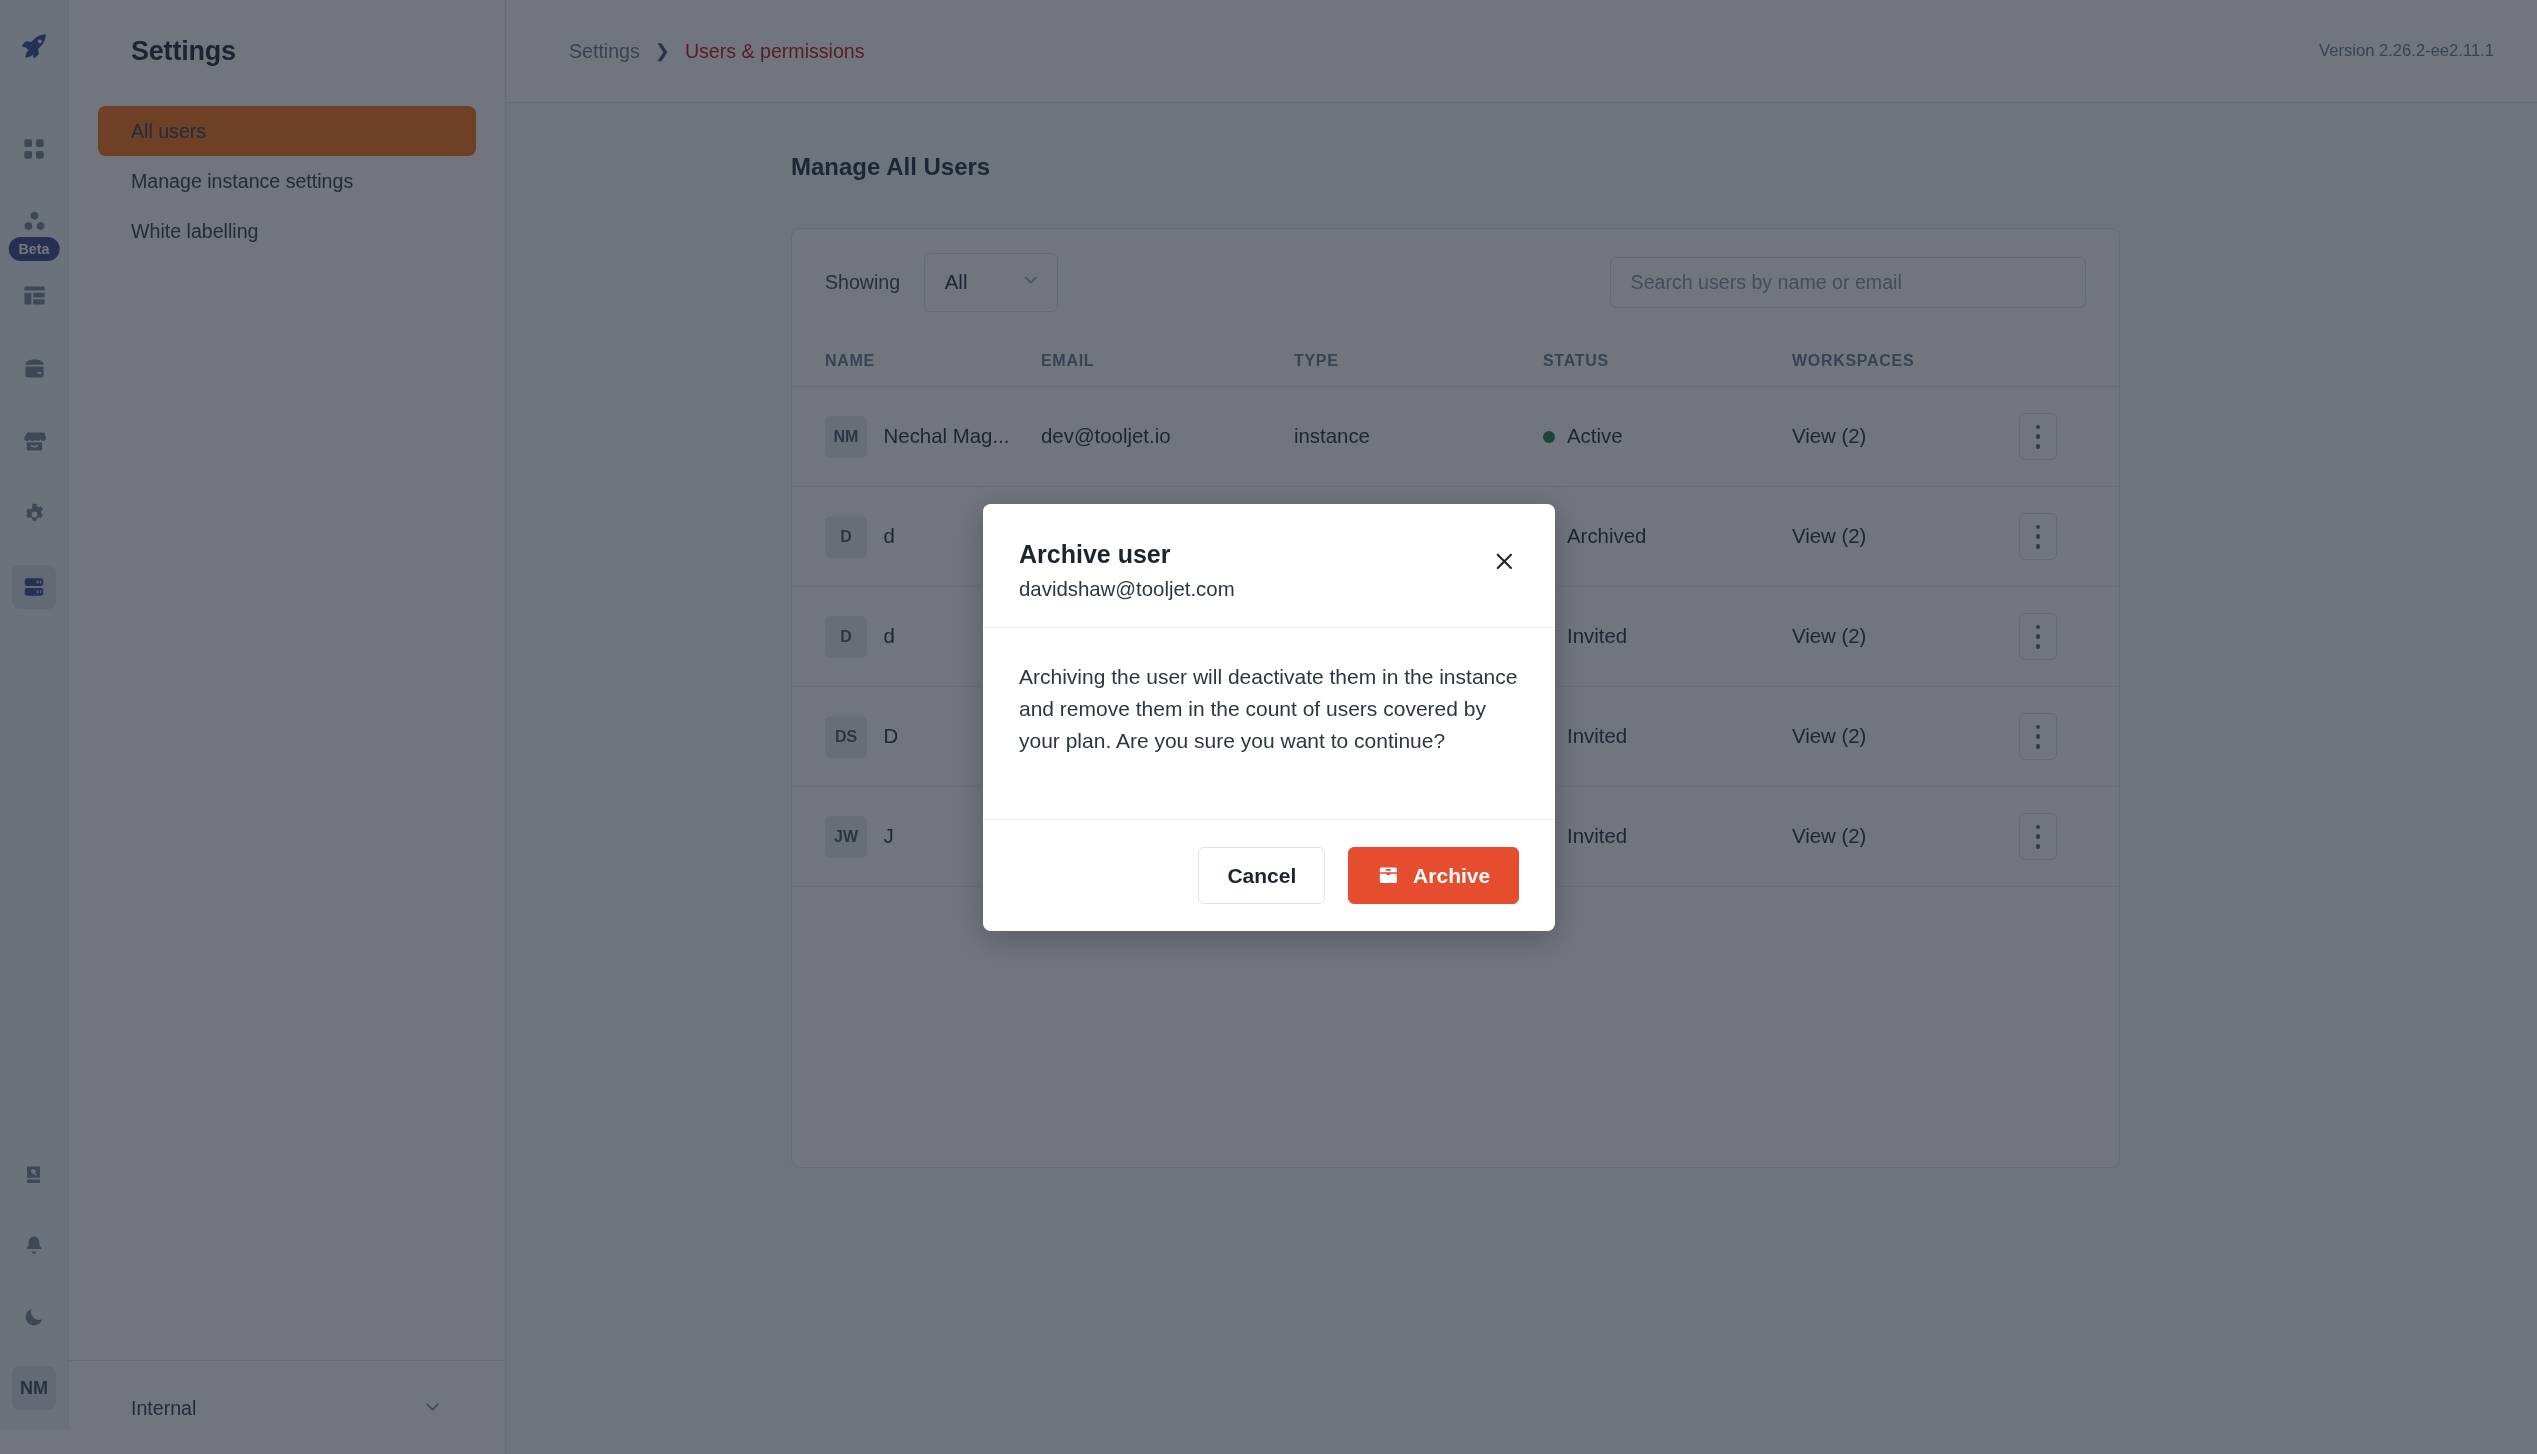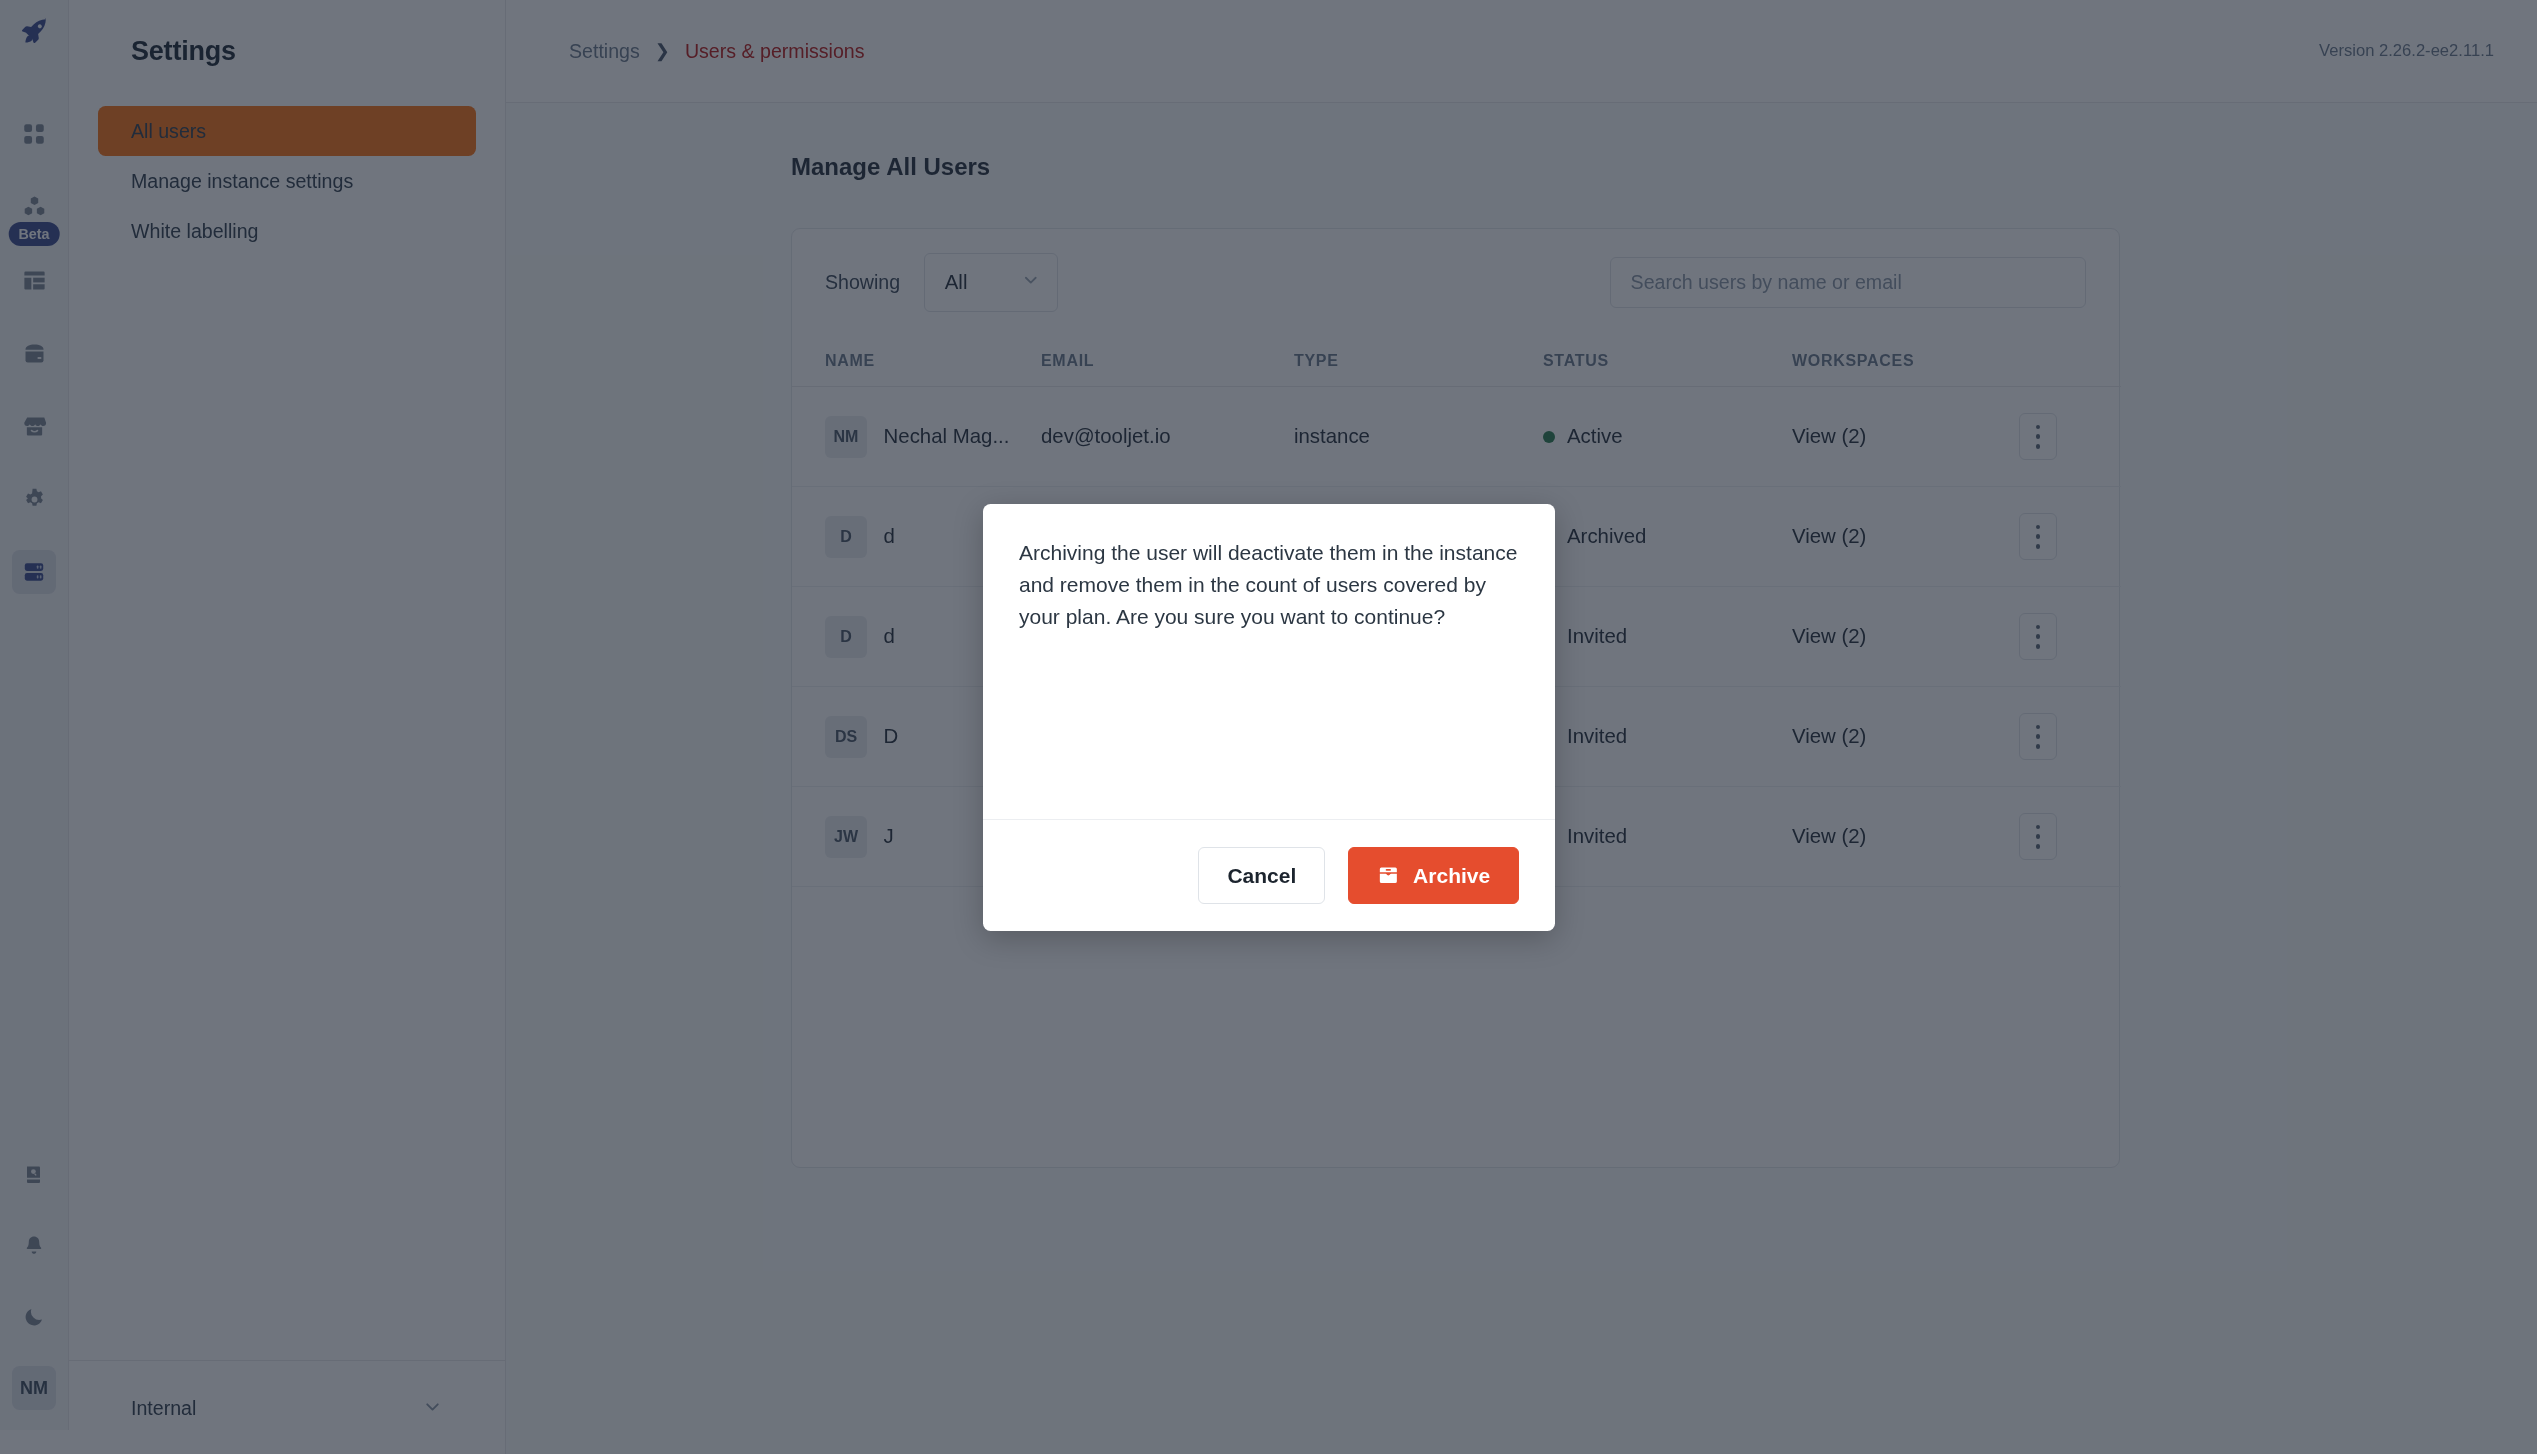--- a/index.html
+++ b/index.html
@@ -13,21 +13,21 @@
 
   
   .app-layer { position:absolute; inset:0; display:flex; background:#ffffff; }
 
   
   .icon-rail {
     width:69px; height:1430px; flex:0 0 69px;
     background:#f5f6f8;
     border-right:0.8px solid #e6e8eb;
     display:flex; flex-direction:column; align-items:center;
-    padding-top:9px;
+    padding-top:24px;
     position:relative;
     justify-content:center;
   }
   .rail-btn {
     width:44px; height:44px; border-radius:7.6px;
     display:flex; align-items:center; justify-content:center;
     margin-bottom:29px; position:relative;
   }
   .rail-btn.logo { margin-bottom:59px; }
   .rail-btn.active { background:#dde1e8; }
@@ -528,20 +528,31 @@
             </table>
           </div>
         </div>
       </div>
     </div>
   </div>
 
   <div class="dim"></div>
 
   <div class="modal">
+    <div class="modal-head">
+      <div class="modal-head-txt">
+        <div class="modal-title">Archive user</div>
+        <div class="modal-sub">davidshaw@tooljet.com</div>
+      </div>
+      <div class="modal-close">
+        <svg width="22.7" height="22.7" viewBox="0 0 24 24" fill="none" stroke="#1c242e" stroke-width="2.2" stroke-linecap="round">
+            <path d="M5 5l14 14M19 5L5 19"></path>
+          </svg>
+      </div>
+    </div>
     <div class="modal-body">
       <p>Archiving the user will deactivate them in the instance and remove them in the count of users covered by your plan. Are you sure you want to continue?</p>
     </div>
     <div class="modal-foot">
       <button class="btn btn-cancel">Cancel</button>
       <button class="btn btn-archive">
         <span>
           <svg width="22.7" height="22.7" viewBox="0 0 24 24" fill="#ffffff">
             <path d="M4.6 3.6h14.8a1.6 1.6 0 0 1 1.6 1.6v3.4H3V5.2a1.6 1.6 0 0 1 1.6-1.6z"></path>
             <rect x="9.2" y="5.4" width="5.6" height="1.7" rx=".85" fill="#e54d2e"></rect>

